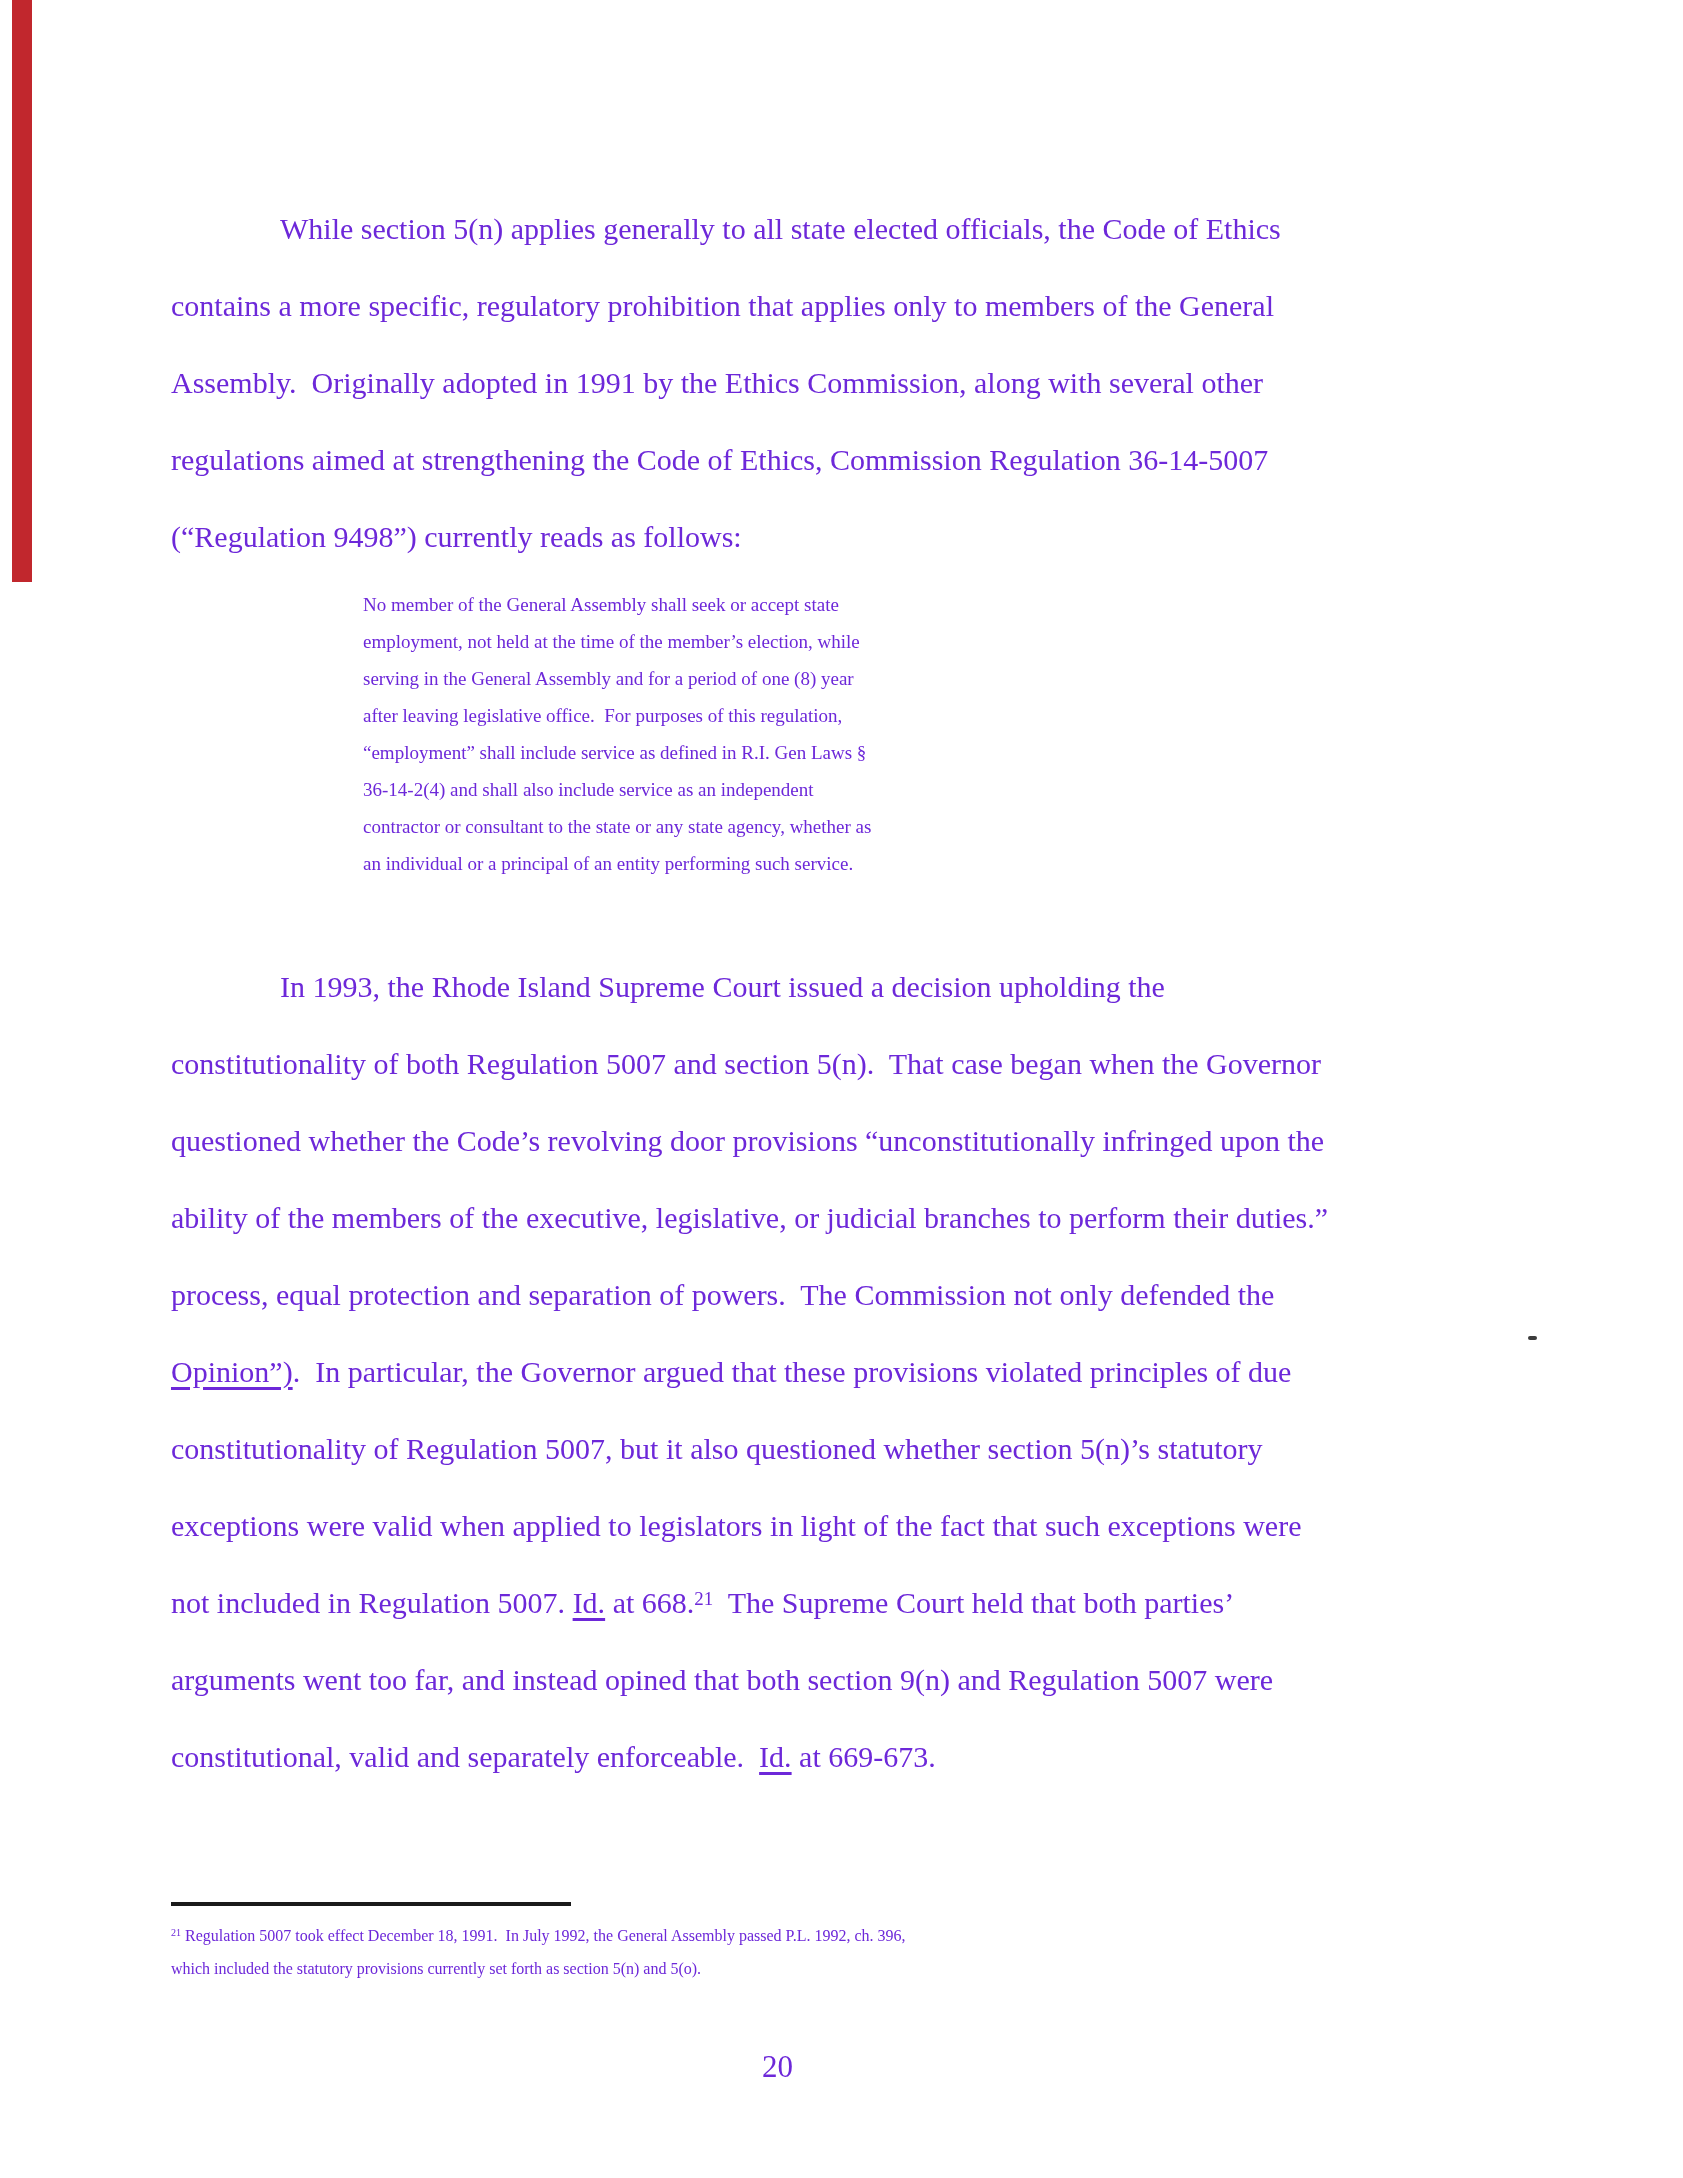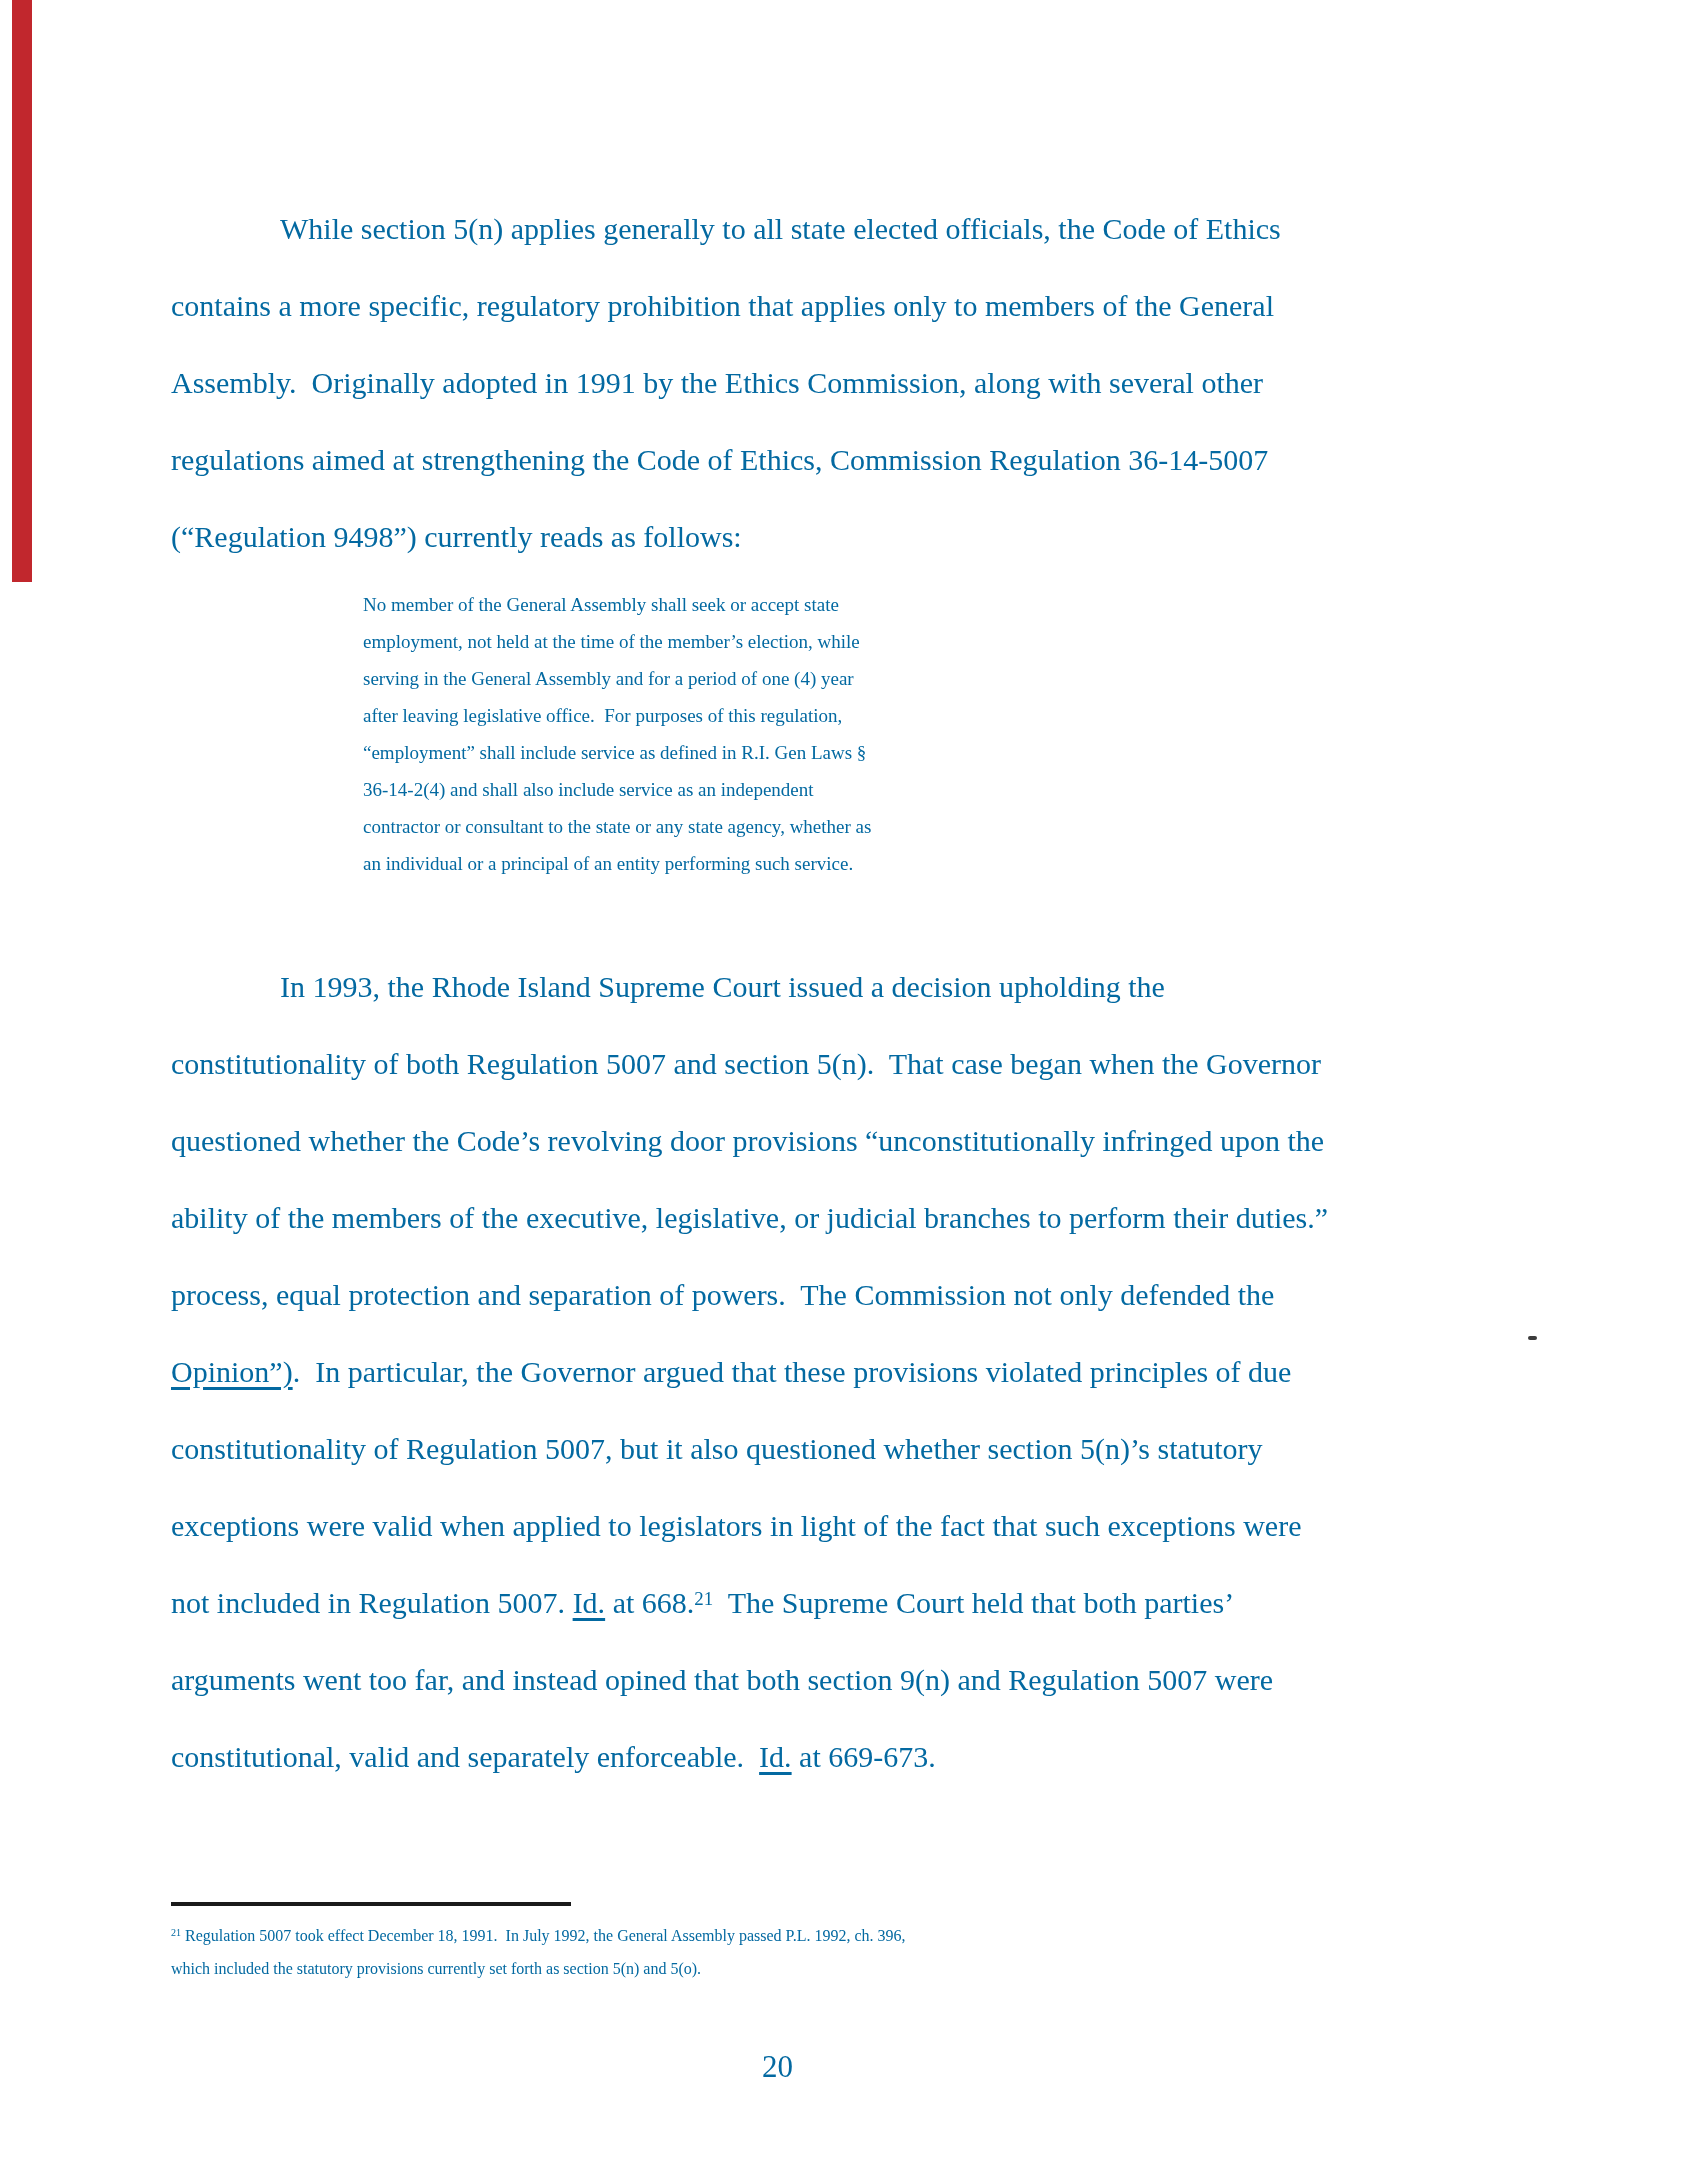--- a/index.html
+++ b/index.html
@@ -6,21 +6,21 @@
     margin: 0;
     padding: 0;
     background: #ffffff;
   }
   .page {
     position: relative;
     width: 1683px;
     height: 2178px;
     background: #ffffff;
     font-family: "Liberation Serif", "DejaVu Serif", serif;
-    color: #0369a1;
+    color: #6d28d9;
     overflow: hidden;
   }
   .line {
     white-space: pre;
   }
   .body-text {
     font-size: 30px;
     line-height: 77px;
   }
   .para {
@@ -102,21 +102,21 @@
       <div class="line">While section 5(n) applies generally to all state elected officials, the Code of Ethics</div>
       <div class="line">contains a more specific, regulatory prohibition that applies only to members of the General</div>
       <div class="line">Assembly.  Originally adopted in 1991 by the Ethics Commission, along with several other</div>
       <div class="line">regulations aimed at strengthening the Code of Ethics, Commission Regulation 36-14-5007</div>
       <div class="line">(“Regulation 9498”) currently reads as follows:</div>
     </div>
 
   <div id="quote">
       <div class="line">No member of the General Assembly shall seek or accept state</div>
       <div class="line">employment, not held at the time of the member’s election, while</div>
-      <div class="line">serving in the General Assembly and for a period of one (4) year</div>
+      <div class="line">serving in the General Assembly and for a period of one (8) year</div>
       <div class="line">after leaving legislative office.  For purposes of this regulation,</div>
       <div class="line">“employment” shall include service as defined in R.I. Gen Laws §</div>
       <div class="line">36-14-2(4) and shall also include service as an independent</div>
       <div class="line">contractor or consultant to the state or any state agency, whether as</div>
       <div class="line">an individual or a principal of an entity performing such service.</div>
     </div>
 
   <div id="para2" class="para body-text indent-first">
       <div class="line">In 1993, the Rhode Island Supreme Court issued a decision upholding the</div>
       <div class="line">constitutionality of both Regulation 5007 and section 5(n).  That case began when the Governor</div>

